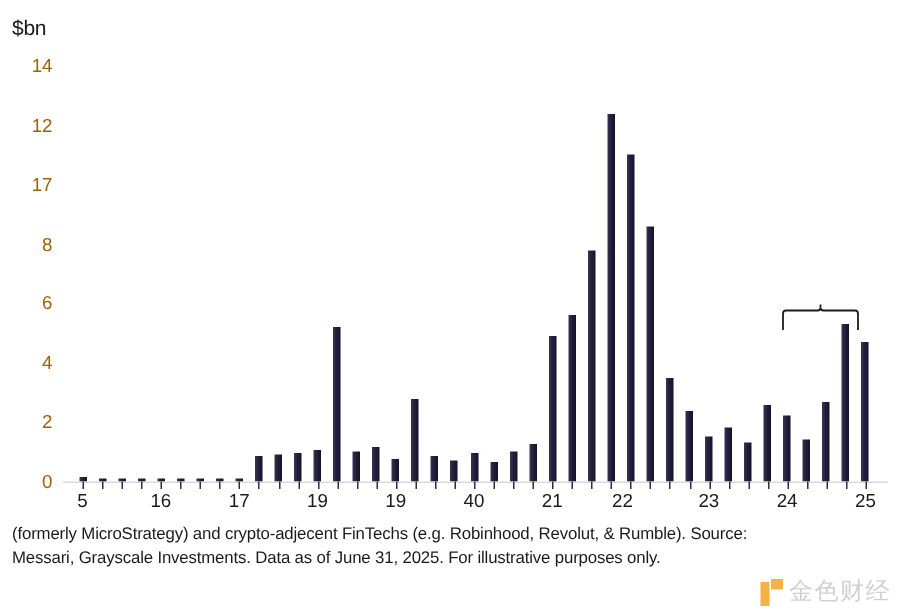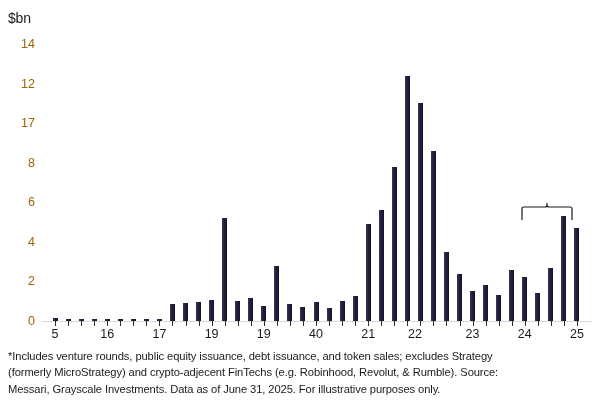--- a/index.html
+++ b/index.html
@@ -208,19 +208,25 @@
       <div class="xlabel" style="left: 534.952px;">25</div>
     </div>
 
 
   <svg id="bracket" viewBox="0 0 52 18">
     <path d="M1 17 L1 6 Q1 4 3 4 L24 4 Q26 4 26 2 Q26 4 28 4 L49 4 Q51 4 51 6 L51 17" fill="none" stroke="#1b1b1b" stroke-width="1.2"></path>
     <path d="M26 2 L26 -6" fill="none" stroke="#1b1b1b" stroke-width="1.2"></path>
   </svg>
 
   <div id="footnote">
-    <div>*Includes venture rounds, public equity issuance, debt issuance, and token sales; excludes Strategy</div>
     <div>(formerly MicroStrategy) and crypto-adjecent FinTechs (e.g. Robinhood, Revolut, &amp; Rumble). Source:</div>
     <div>Messari, Grayscale Investments. Data as of June 31, 2025. For illustrative purposes only.</div>
   </div>
 
+  <div id="watermark">
+    <span id="wm-mark">
+        <i class="a"></i>
+        <i class="b"></i>
+      </span>
+    <span id="wm-text">金色财经</span>
+  </div>
 
 </div>
 
 </body></html>

